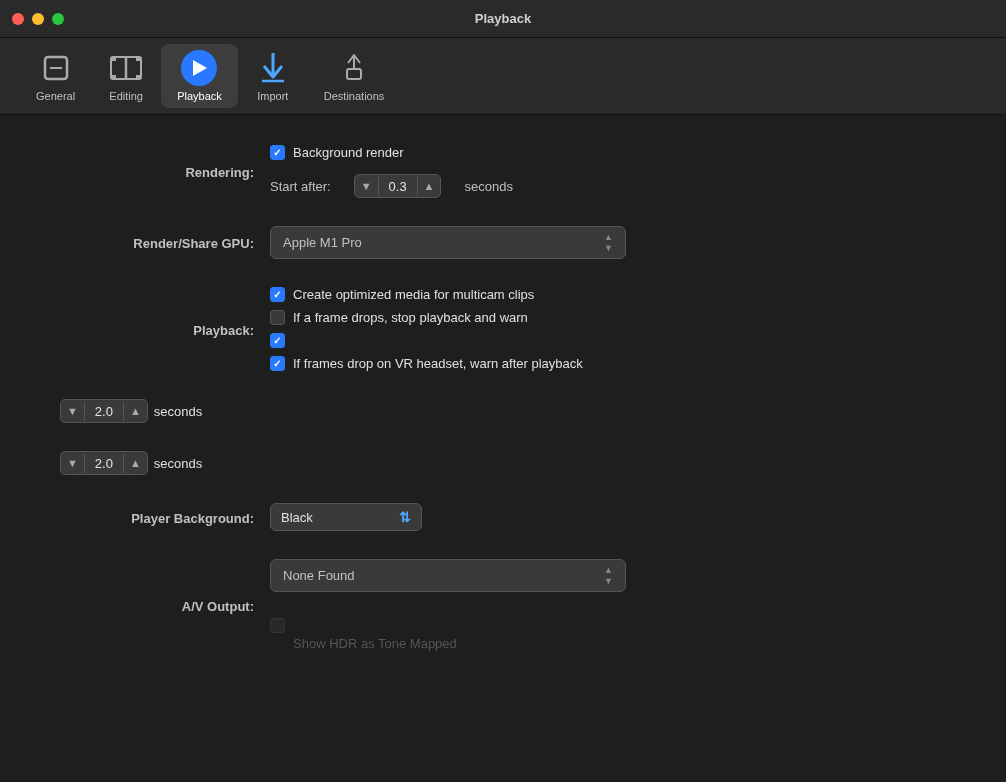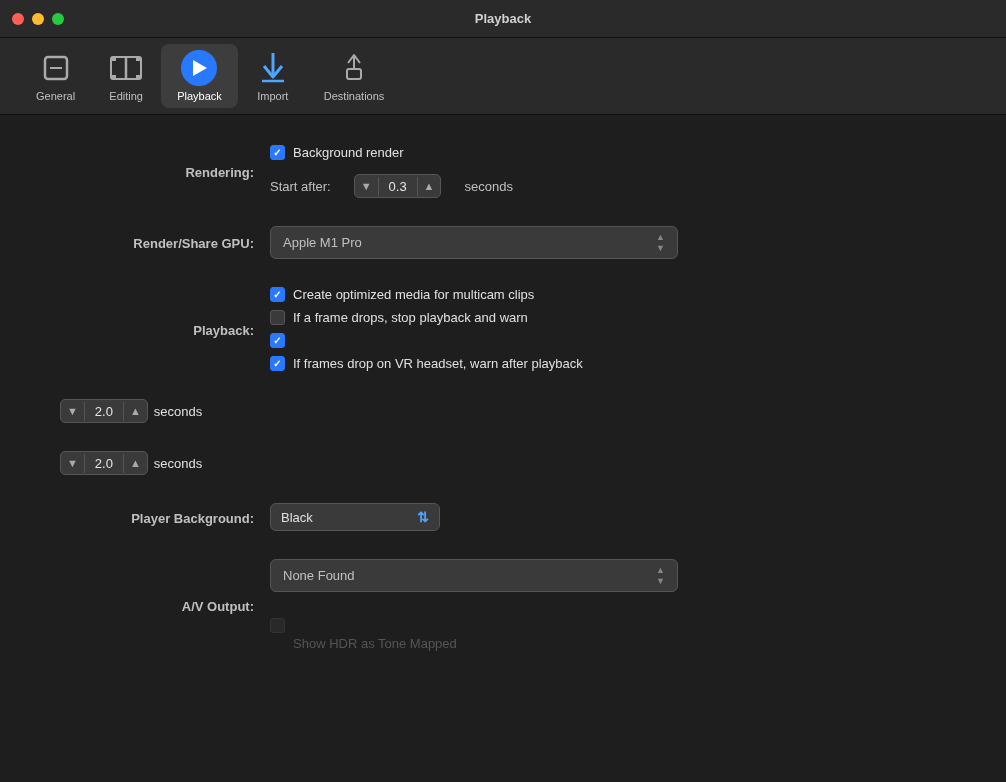--- a/index.html
+++ b/index.html
@@ -203,33 +203,33 @@
       background: #3a3a3a;
       border: 1px solid #555;
       border-radius: 6px;
       padding: 5px 12px;
       font-size: 13px;
       color: #c0c0c0;
       display: flex;
       align-items: center;
       justify-content: space-between;
       cursor: pointer;
-      width: 408px;
+      width: 356px;
     }
     .dropdown-arrows {
       display: flex;
       flex-direction: column;
       gap: 1px;
       color: #888;
       font-size: 9px;
     }
 
     
     .dropdown-small {
-      width: 170px;
+      width: 152px;
       background: #3a3a3a;
       border: 1px solid #555;
       border-radius: 6px;
       padding: 5px 10px;
       font-size: 13px;
       color: #e0e0e0;
       display: flex;
       align-items: center;
       justify-content: space-between;
       cursor: pointer;

